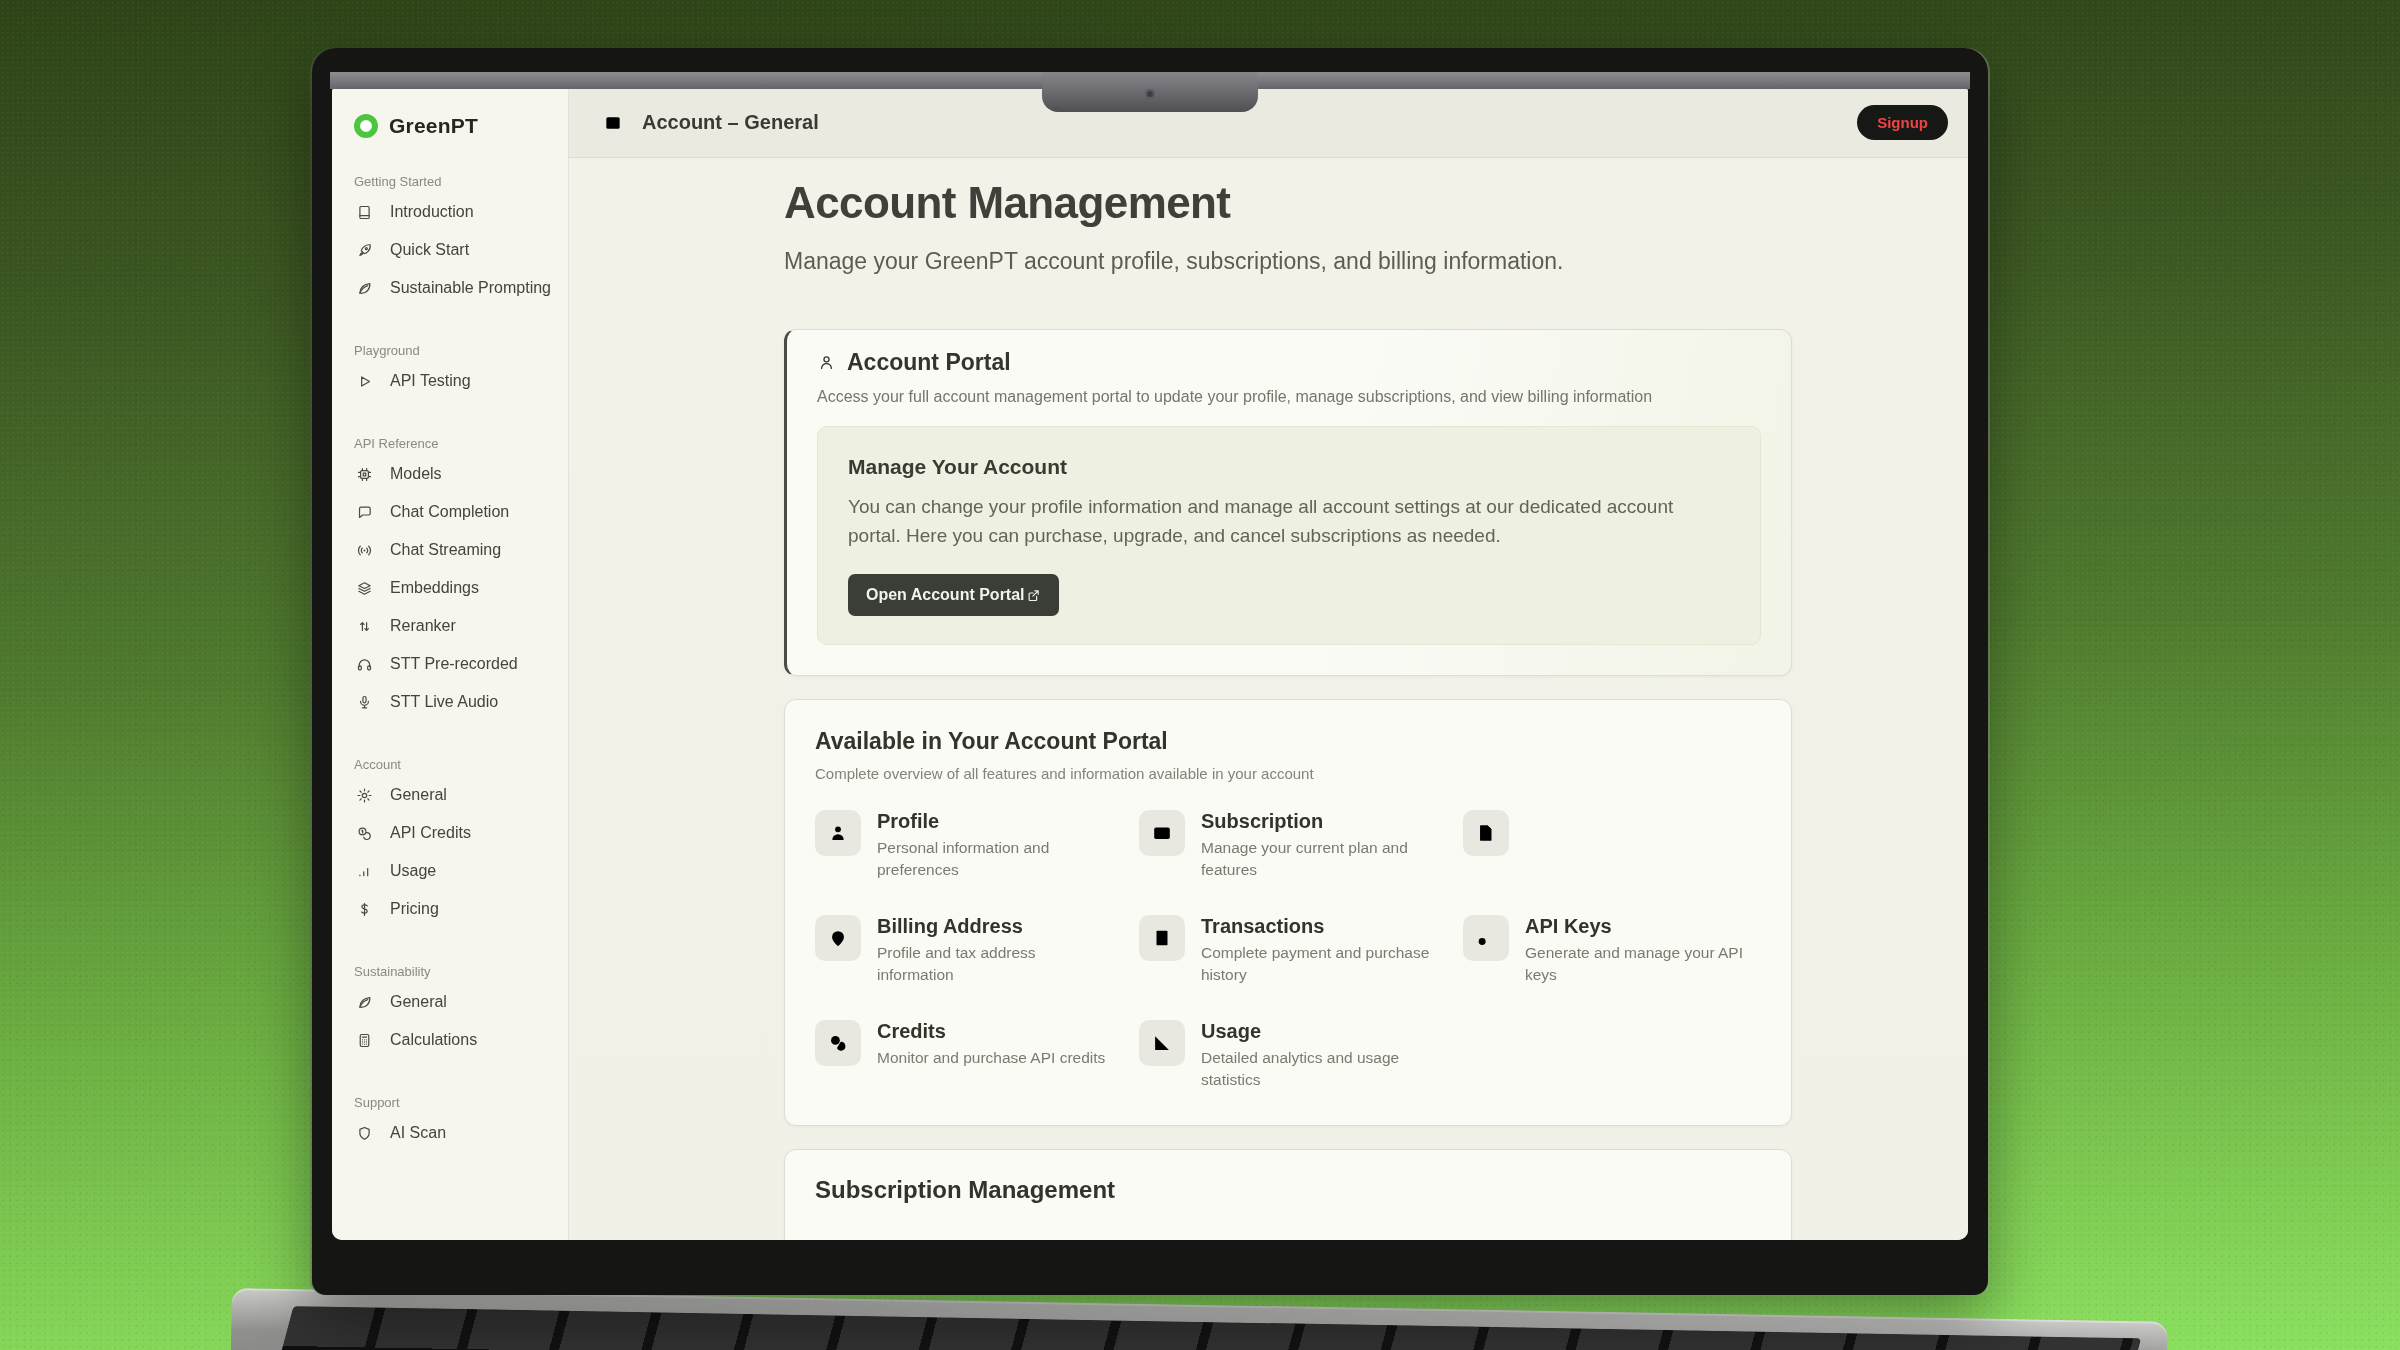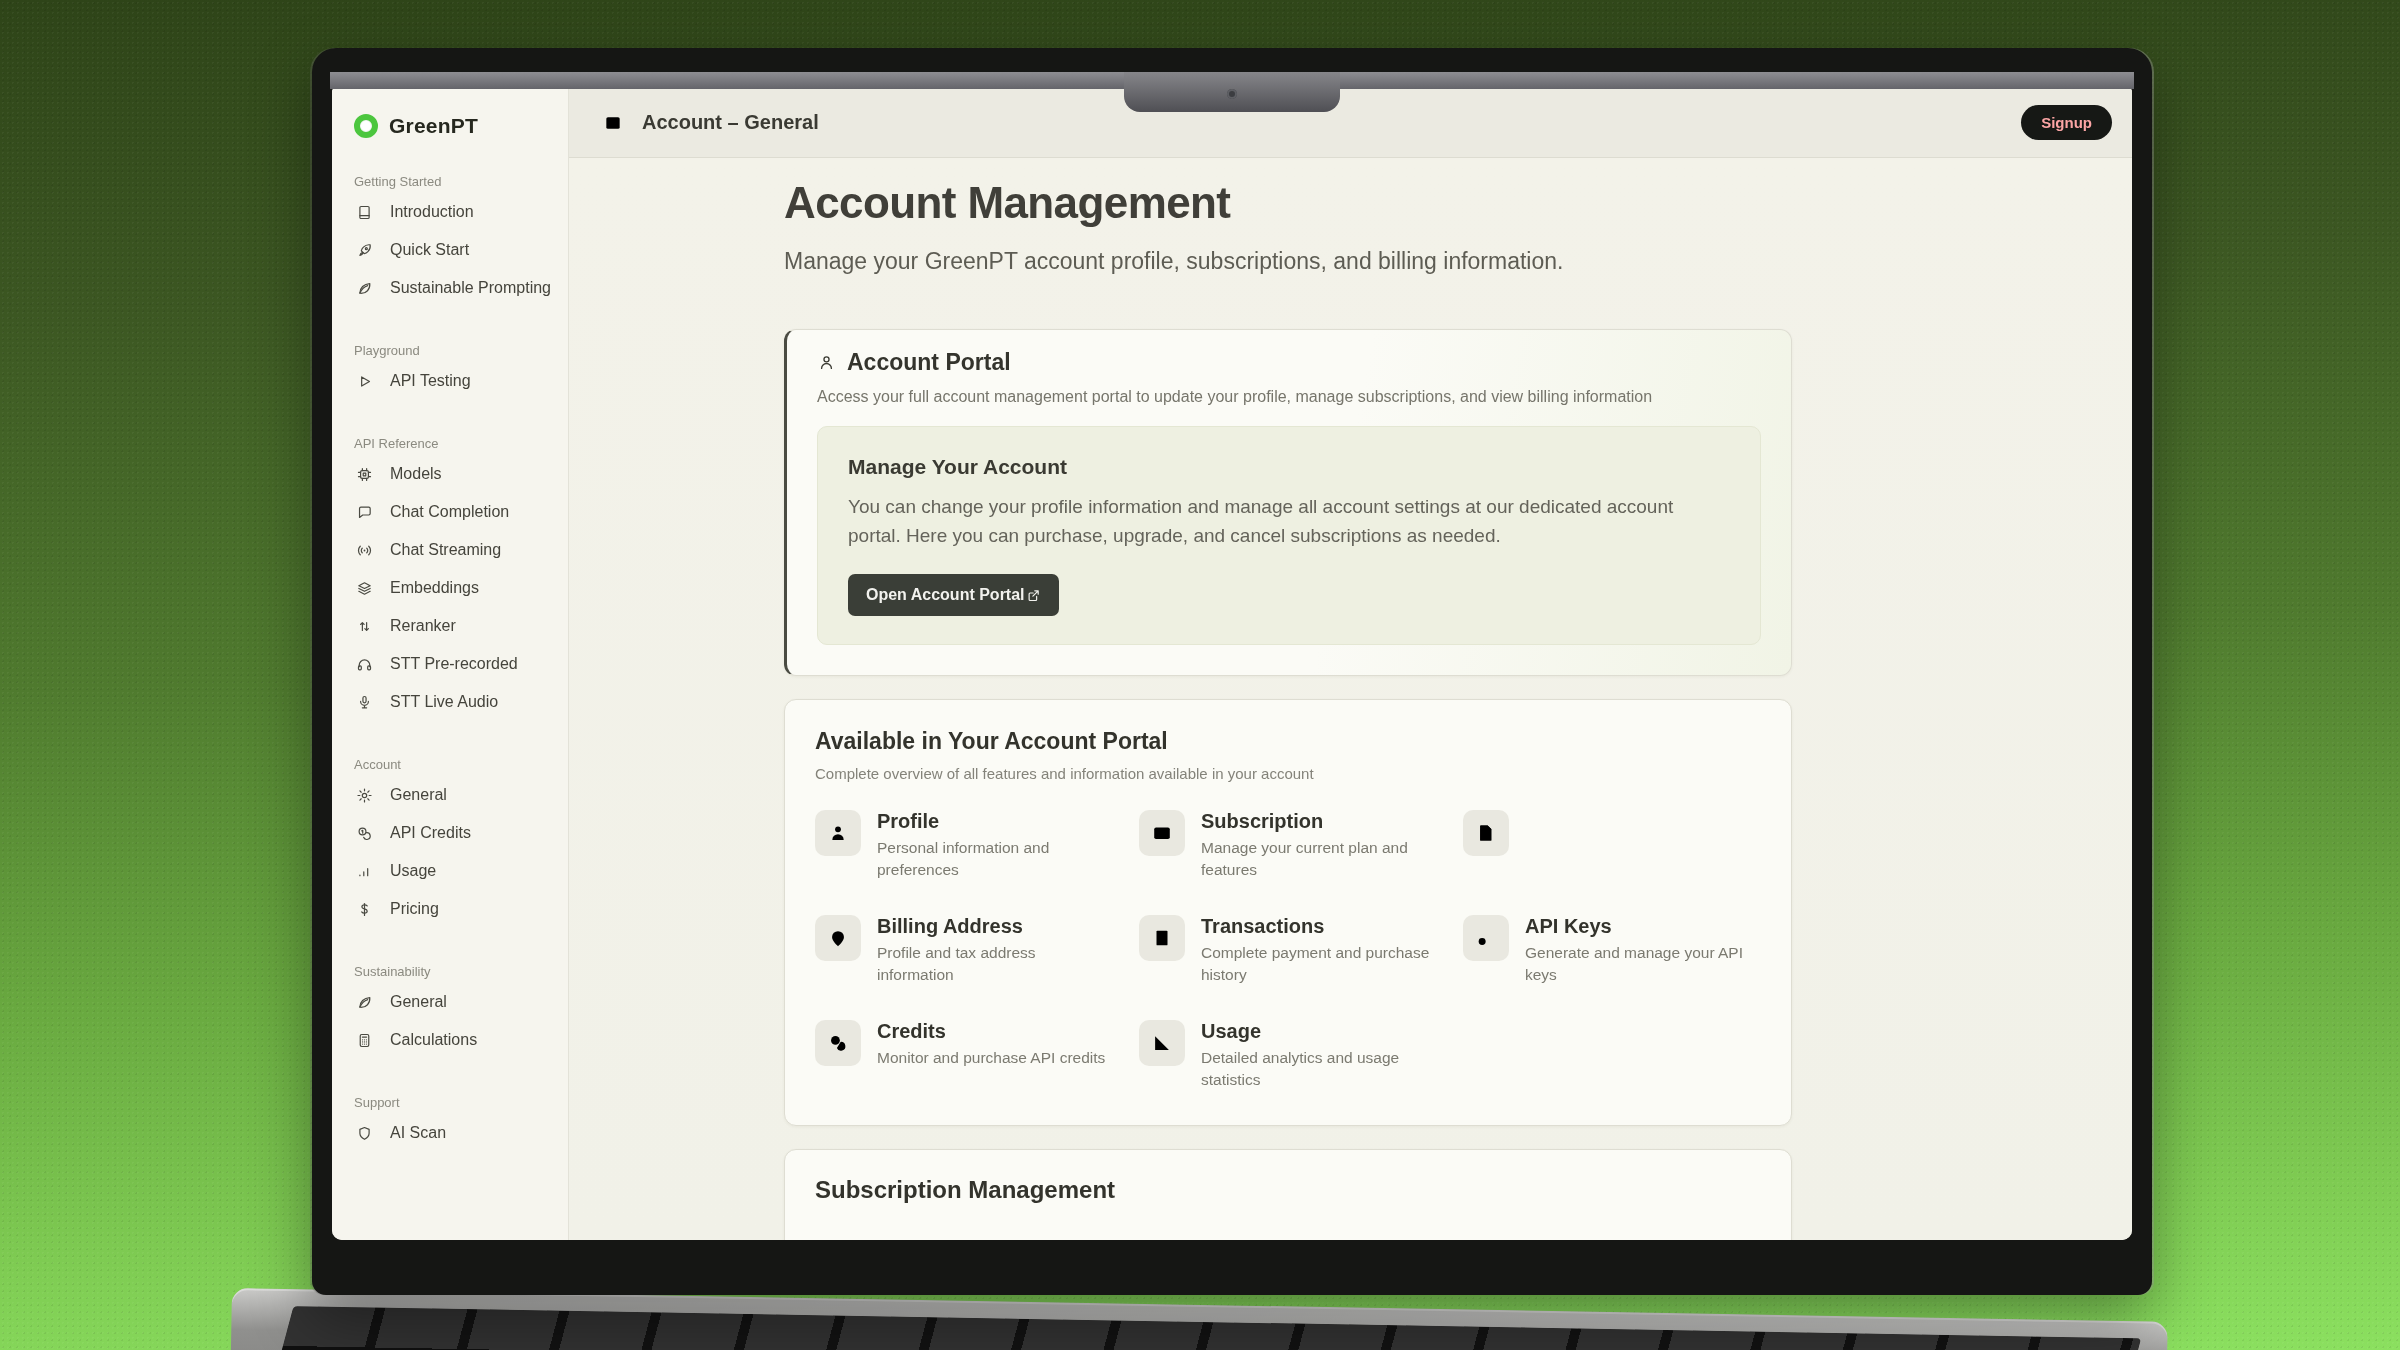--- a/index.html
+++ b/index.html
@@ -11,21 +11,21 @@
       radial-gradient(rgba(255,255,255,0.045) 1px, transparent 1px),
       radial-gradient(rgba(0,0,0,0.07) 1px, transparent 1px),
       linear-gradient(178deg,#2e4418 0%,#3c5722 22%,#4f7a2e 48%,#68a83f 70%,#7ecb52 88%,#8be05f 100%);
     background-size:5px 5px,7px 7px,100% 100%;
     position:relative;
   }
   .laptop{ position:absolute; inset:0; }
 
   
   .screen{
-    position:absolute; left:312px; top:48px; width:1840px; height:1247px;
+    position:absolute; left:312px; top:48px; width:1676px; height:1247px;
     background:#151614; border-radius:24px 24px 14px 14px; z-index:2;
     box-shadow:0 24px 60px rgba(0,0,0,.38), 2px 0 0 rgba(190,190,186,.35), -2px 0 0 rgba(120,120,116,.3);
   }
   .glass-strip{
     position:absolute; left:18px; right:18px; top:24px; height:17px;
     background:linear-gradient(#8e8e92,#64646a); z-index:4;
   }
   .notch{
     position:absolute; left:50%; top:24px; transform:translateX(-50%);
     width:216px; height:40px; background:linear-gradient(#86868a,#4f4f54);
@@ -62,21 +62,21 @@
   .main{ flex:1; min-width:0; display:flex; flex-direction:column; }
   .topbar{
     height:70px; flex:none; background:#ebeae1; border-bottom:1px solid #dddcd1;
     display:flex; align-items:center; padding:0 20px 0 34px;
   }
   .panel-btn{ width:20px; height:20px; color:#4a4a42; cursor:pointer; display:flex; }
   .panel-btn svg{ width:20px; height:20px; }
   .topbar-title{ font-size:20px; font-weight:600; color:#3a3a33; margin-left:19px; }
   .topbar-right{ margin-left:auto; display:flex; align-items:center; gap:22px;flex-direction:column; }
   .login-link{ font-size:16px; color:#55544b; cursor:pointer; }
-  .signup-btn{ background:#161815; color:#fca5a5; font-size:15px; font-weight:600;
+  .signup-btn{ background:#161815; color:#ef4444; font-size:15px; font-weight:600;
     padding:9px 20px; border-radius:999px; border:none; cursor:pointer; font-family:inherit; }
   .theme-btn{ width:19px; height:19px; color:#55544b; cursor:pointer; display:flex; }
   .theme-btn svg{ width:19px; height:19px; stroke-width:1.6; }
 
   .content{ flex:1; overflow:hidden; background:linear-gradient(180deg,#f3f2e9,#f1f1e8); }
   .content-inner{ width:1008px; margin:20px 0 0 215px; }
   .page-title{ font-size:44px; font-weight:700; color:#403f39; letter-spacing:-.6px; }
   .page-subtitle{ font-size:23px; color:#5d5c53; margin-top:20px; }
 
   .card{ background:#fbfbf6; border:1px solid #deddd2; border-radius:12px;

